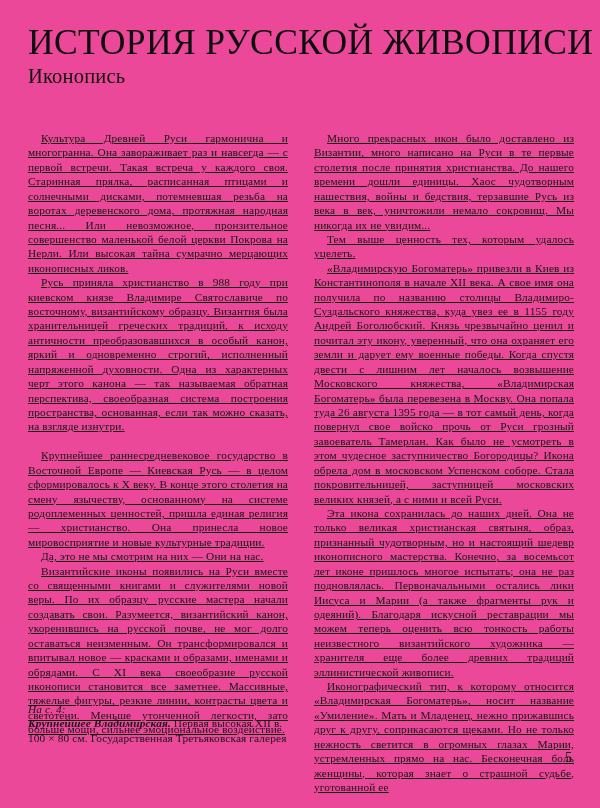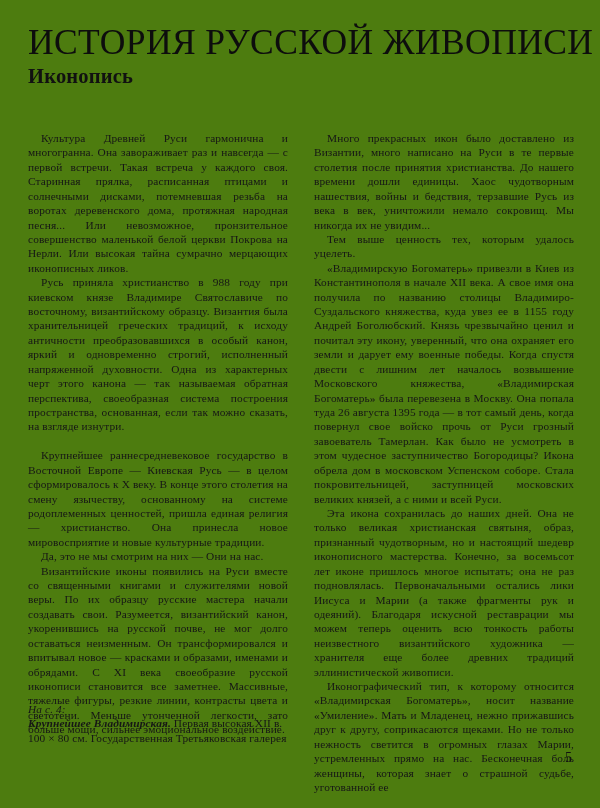--- a/index.html
+++ b/index.html
@@ -16,21 +16,21 @@
     font-family: "Liberation Serif", "DejaVu Serif", serif;
     color: #131313;
     -webkit-font-smoothing: antialiased;
   }
 
   .page {
     position: absolute;
     inset: 0;
     width: 600px;
     height: 808px;
-    background: #4d7c0f;
+    background: #ec4899;
   }
 
   
   .masthead {
     position: absolute;
     left: 28px;
     top: 24px;
     width: 544px;
   }
   .doc-title {
@@ -41,34 +41,35 @@
     font-weight: 400;
     letter-spacing: 0.4px;
     color: #0d0d0d;
     white-space: nowrap;
   }
   .doc-subtitle {
     margin: 4px 0 0 0;
     font-family: "Liberation Serif", "DejaVu Serif", serif;
     font-size: 20.5px;
     line-height: 1.1;
-    font-weight: 700;
+    font-weight: 400;
     letter-spacing: 0.2px;
     color: #111111;
   }
 
   
   .columns {
     position: absolute;
     left: 28px;
     top: 131px;
     width: 546px;
     height: 614px;
     display: flex;
     justify-content: space-between;
+    text-decoration: underline;
   }
   .col {
     width: 260px;
     position: relative;
   }
 
   .body-text p {
     margin: 0;
     font-size: 11.35px;
     line-height: 14.42px;

